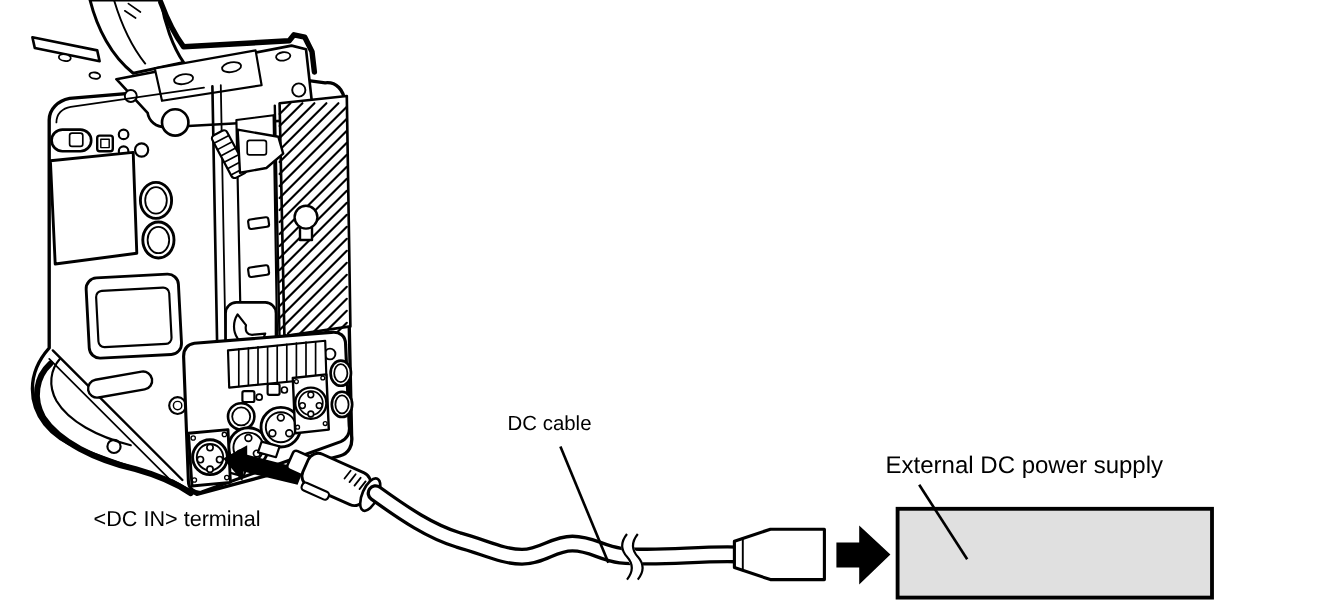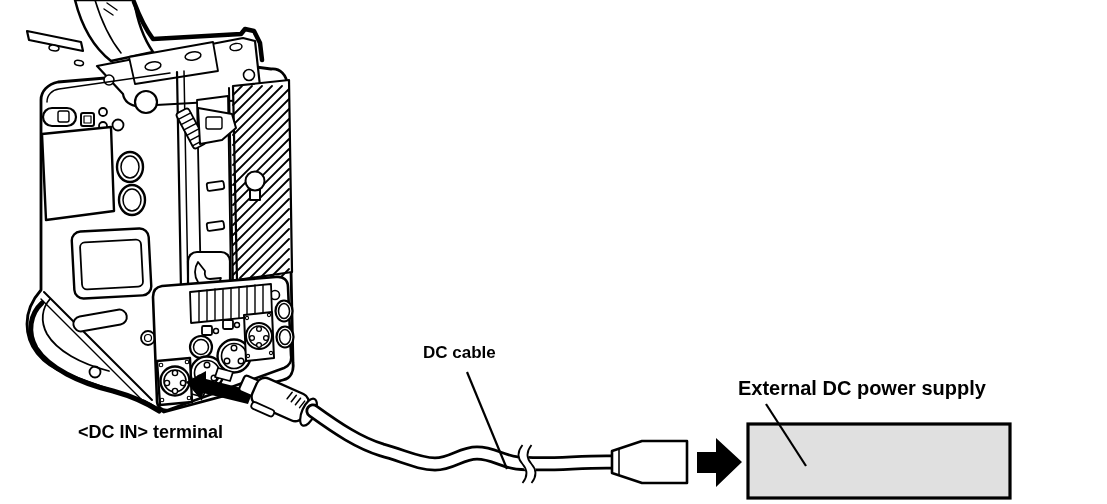--- a/index.html
+++ b/index.html
@@ -2,21 +2,21 @@
 <html><head>
 <meta charset="utf-8">
 <style>
   html,body{margin:0;padding:0;background:#fff;}
   .stage{
     position:relative;width:1107px;height:504px;background:#fff;overflow:hidden;
     font-family:"Liberation Sans","DejaVu Sans",sans-serif;
   }
   .stage svg{position:absolute;left:0;top:0;}
   .diagram-label{
-    position:absolute;color:#000;font-weight:bold;white-space:nowrap;
+    position:absolute;color:#000;font-weight:normal;white-space:nowrap;
     font-family:"Liberation Sans","DejaVu Sans",sans-serif;
   }
   .label-dc-in{left:78px;top:422px;font-size:18px;}
   .label-dc-cable{left:423px;top:343px;font-size:17px;}
   .label-ext{left:738px;top:377px;font-size:20px;}
 </style>
 </head>
 <body>
 
 <div class="stage">

